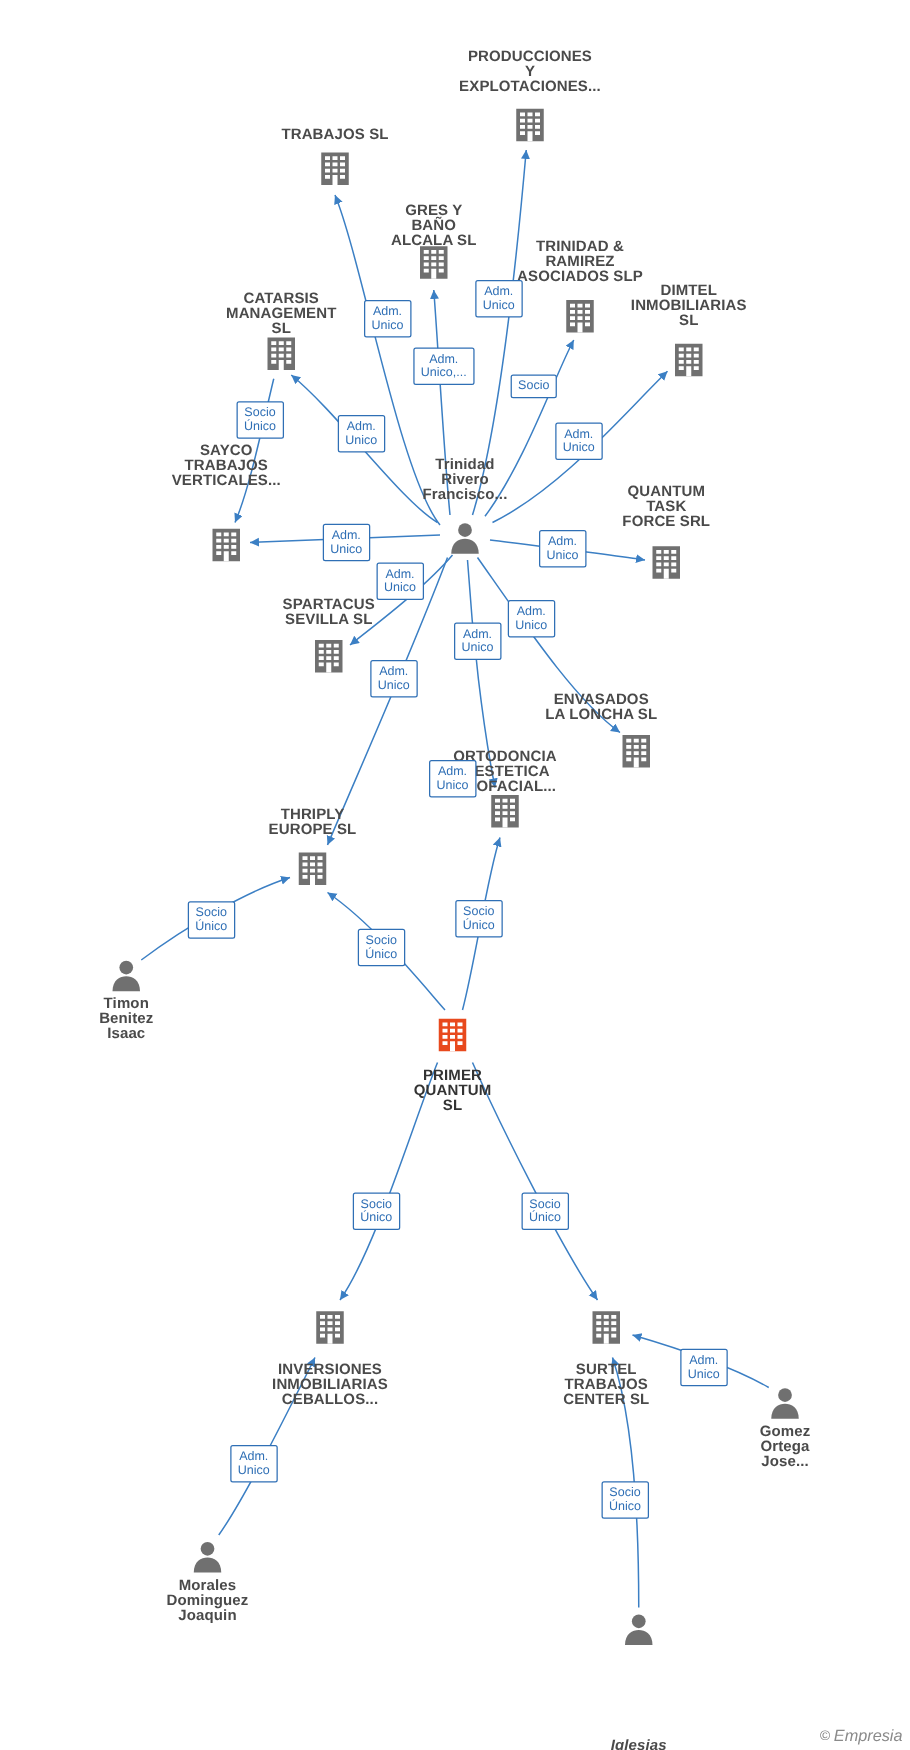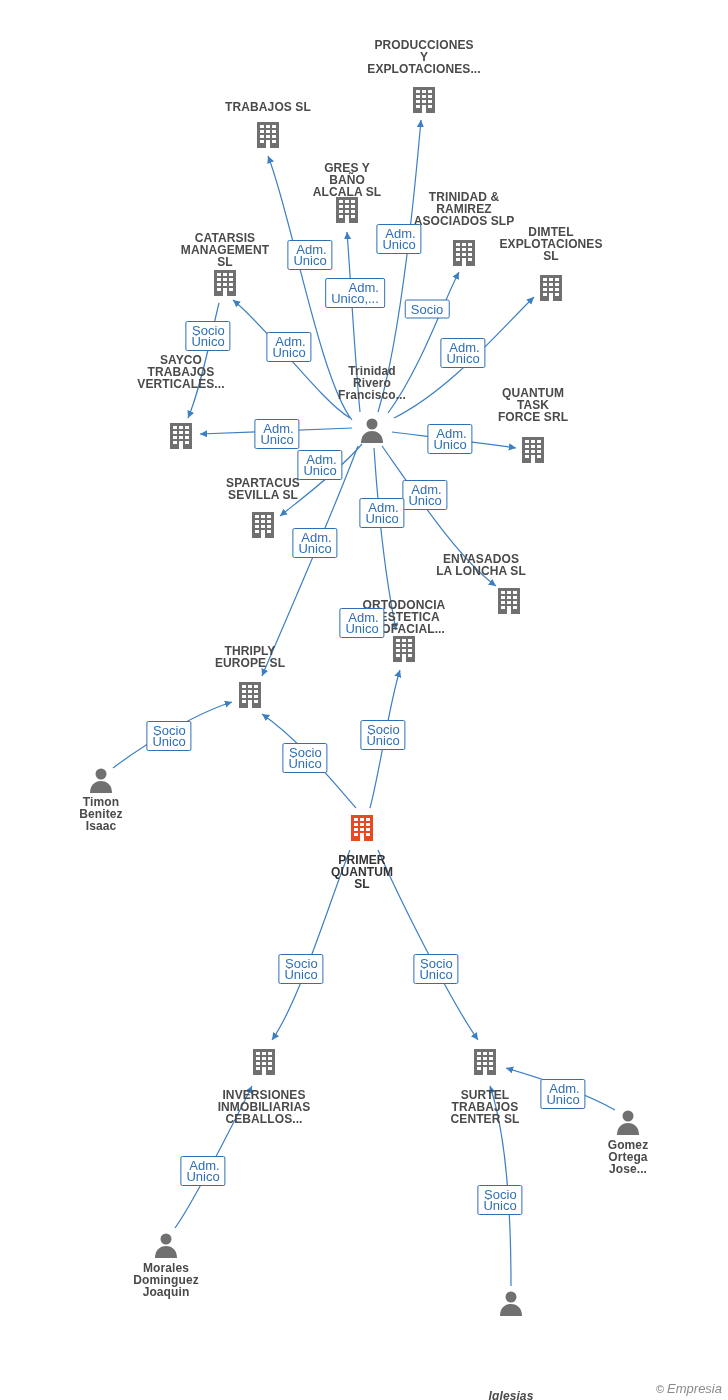--- a/index.html
+++ b/index.html
@@ -21,21 +21,21 @@
   }
   .node .label.person{font-weight:bold;color:#4a4a4a;}
 
   
   .bld svg{display:block;margin:0 auto;}
   .per svg{display:block;margin:0 auto;}
 
   .badge{
     position:absolute;transform:translate(-50%,-50%);
     border:1px solid #2f6fb5;background:#ffffff;color:#2f6fb5;
-    font-size:13px;line-height:11px;text-align:right;
+    font-size:10px;line-height:11px;text-align:center;
     padding:3px 5px;border-radius:2px;white-space:pre-line;
     font-family:"Liberation Sans", sans-serif;
   }
 
   .watermark{
     position:absolute;right:6px;bottom:4px;
     font-size:12px;color:#9a9a9a;
     display:flex;align-items:center;gap:3px;
   }
   .watermark .mark{color:#7a7a7a;font-size:11px;}
@@ -195,21 +195,21 @@
               <rect x="17" y="15" width="4" height="3"></rect>
               <rect x="5" y="20" width="4" height="3"></rect>
               <rect x="17" y="20" width="4" height="3"></rect>
               <rect x="11" y="20" width="4" height="8"></rect>
             </g>
           </svg>
         </span>
       </div>
       <div class="node" style="left: 551px; top: 242px; width: 150px;">
         <span class="label">DIMTEL
-EXPLOTACIONES
+INMOBILIARIAS
 SL</span>
       </div>
       <div class="node bld" style="left: 225px; top: 283px;">
         <span class="glyph">
           <svg width="26" height="30" viewBox="0 0 26 30">
             <rect x="2" y="2" width="22" height="26" fill="#707070"></rect>
             <g fill="#ffffff">
               <rect x="5" y="5" width="4" height="3"></rect>
               <rect x="11" y="5" width="4" height="3"></rect>
               <rect x="17" y="5" width="4" height="3"></rect>

